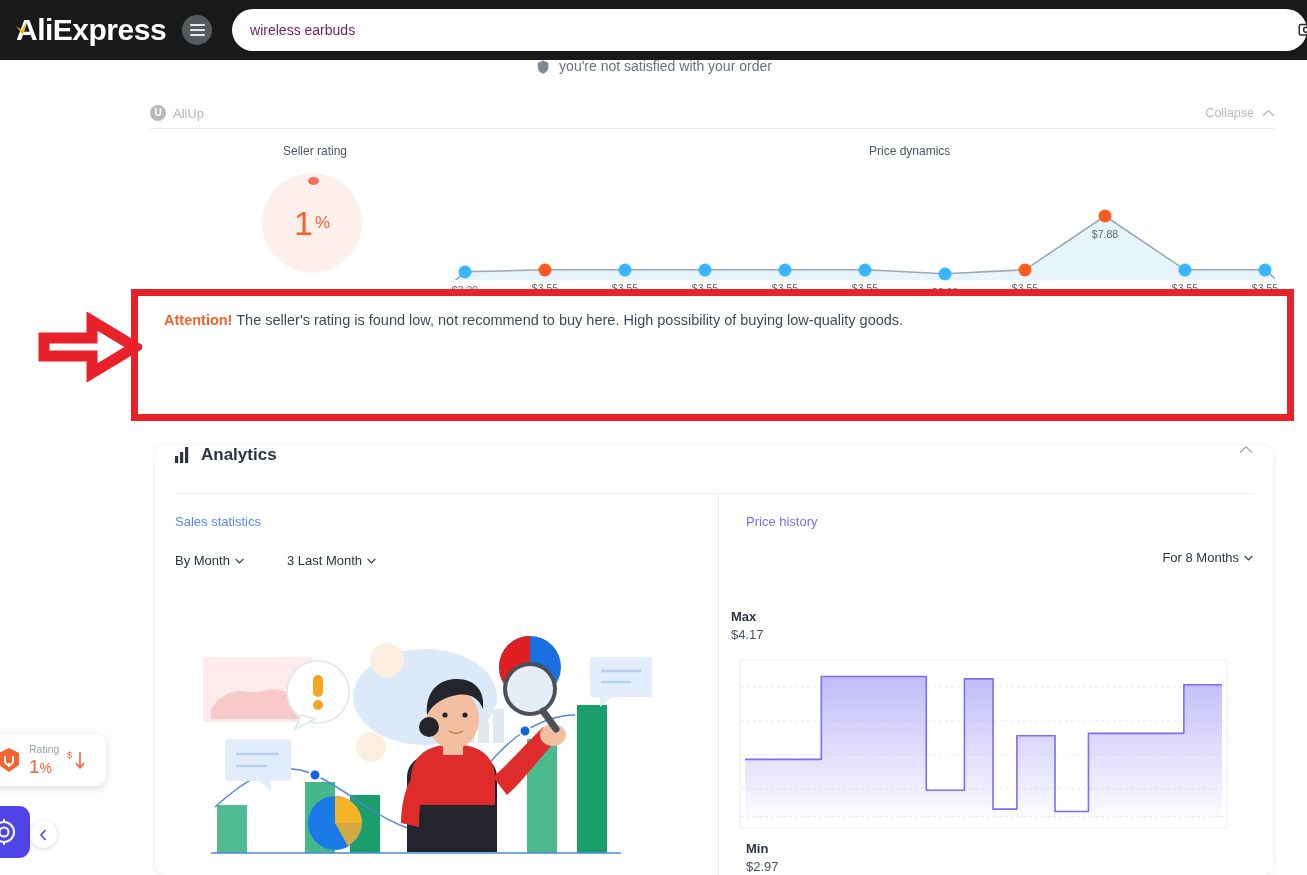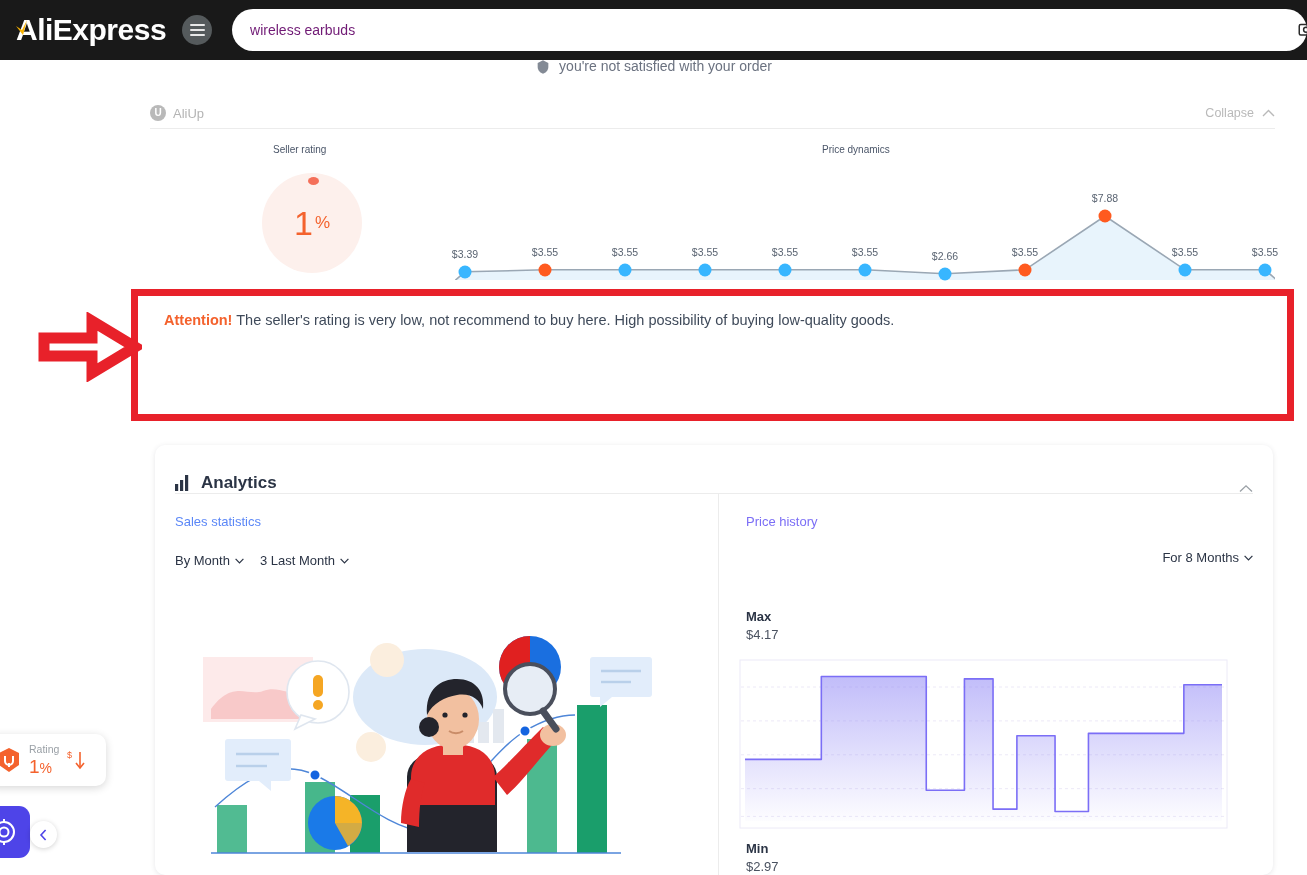--- a/index.html
+++ b/index.html
@@ -57,45 +57,46 @@
     display:flex; align-items:center; justify-content:center;
     color:#fff; font-size:10px; font-weight:bold; line-height:1;
   }
   .aliup-name { font-size:13px; color:#b4b4b4; }
   .collapse-link { display:flex; align-items:center; gap:8px; font-size:12.5px; color:#b9b9b9; }
   .chev-up { width:13px; height:8px; }
   .aliup-divider { position:absolute; left:150px; top:128px; width:1125px; height:1px; background:#ececec; }
 
   
   .panel-title {
-    position:absolute; font-size:10px; color:#4a5568;
+    position:absolute; font-size:12px; color:#4a5568;
     font-family:"Liberation Sans", sans-serif;
+    margin-left:10px;
   }
   #sellerRatingTitle { left:273px; top:144px; }
-  #priceDynTitle { left:822px; top:144px; }
+  #priceDynTitle { left:859px; top:144px; }
 
   .rating-circle {
     position:absolute; left:262px; top:173px; width:100px; height:100px;
     border-radius:50%; background:#fdf0ec;
     display:flex; align-items:center; justify-content:center;
   }
   .rating-dot {
     position:absolute; left:308px; top:177px; width:11px; height:8px;
     border-radius:50%; background:#f4705a;
   }
   .rating-val { font-size:34px; color:#f4622d; font-weight:400; line-height:1; }
   .rating-pct { font-size:17px; color:#f4622d; margin-left:2px; }
 
   
   .pricedyn {
     position:absolute; left:455px; top:170px; width:820px; height:110px;
   }
   .pd-label {
     position:absolute; font-size:10.5px; color:#5a6472; transform:translateX(-50%);
-    white-space:nowrap; font-family:"Liberation Sans", sans-serif;
+    white-space:nowrap; font-family:"Liberation Sans", sans-serif;margin-top:36px;
   }
   .pd-dot {
     position:absolute; width:13px; height:13px; border-radius:50%;
     transform:translate(-50%,-50%);
   }
 
   
   .warn-outer {
     position:absolute; left:131px; top:289px; width:1163px; height:132px;
     border:7px solid #e8212a; background:#fff;
@@ -110,51 +111,51 @@
   
   .arrow-anno { position:absolute; left:38px; top:312px; width:104px; height:70px; }
 
   
   .analytics {
     position:absolute; left:155px; top:445px; width:1118px; height:430px;
     background:#fff; border-radius:10px;
     box-shadow:0 1px 5px rgba(60,64,80,.13);
   }
   .an-head {
-    height:48px; display:flex; align-items:flex-end; padding:0 20px 0 20px;
+    height:48px; display:flex; align-items:flex-start; padding:0 20px 0 20px;
     justify-content:space-between;
   }
   .an-title-wrap { display:flex; align-items:center; gap:9px; }
   .an-title { font-size:17px; font-weight:bold; color:#2b3445; }
   .an-divider { height:1px; background:#ececec; margin:0 20px; }
   .an-body { display:flex; height:381px; }
   .an-left { width:563px; padding:18px 20px 0 20px; position:relative; }
   .an-right { flex:1; padding:18px 20px 0 27px; border-left:1px solid #ececec; position:relative; }
 
   .sec-link { font-size:13px; color:#5b87f7; display:inline-block; }
   .sec-link.purple { color:#7b6ef6;text-align:center; }
 
-  .dd-row { margin-top:23px; display:flex; gap:16px;align-items:flex-end; }
+  .dd-row { margin-top:23px; display:flex; gap:43px;align-items:flex-end; }
   .dd { display:flex; align-items:center; gap:5px; font-size:13px; color:#2b3445; }
   .dd-chev { width:9px; height:6px; }
   .dd-right {
     position:absolute; right:20px; top:56px; display:flex; align-items:center; gap:5px;
     font-size:13px; color:#2b3445;
   }
 
   .illus { position:absolute; left:20px; top:133px; width:523px; height:230px; }
   .illus-caption {
     position:absolute; left:0; top:378px; width:563px; text-align:center;
     font-size:13px; color:#2b3445;
   }
   .illus-caption b { font-weight:bold; }
 
   .mm-label { font-size:13px; font-weight:bold; color:#2b3445; }
   .mm-val { font-size:13px; color:#4a5260; margin-top:3px; }
-  #maxBlock { position:absolute; left:27px; top:115px; }
+  #maxBlock { position:absolute; left:12px; top:115px; }
   #minBlock { position:absolute; left:27px; top:347px; }
 
   .ph-chart { position:absolute; left:20px; top:165px; width:489px; height:170px; }
 
   
   .float-rating {
     position:absolute; left:-14px; top:734px; width:120px; height:52px;
     background:#fff; border-radius:10px; box-shadow:0 2px 9px rgba(0,0,0,.16);
     display:flex; align-items:center; gap:7px; padding-left:10px;
   }
@@ -258,21 +259,21 @@
         <div class="pd-dot" style="left: 730px; top: 99.821px; background: rgb(56, 182, 255);"></div>
         <div class="pd-label" style="left: 730px; top: 75.821px;">$3.55</div>
         <div class="pd-dot" style="left: 810px; top: 99.821px; background: rgb(56, 182, 255);"></div>
         <div class="pd-label" style="left: 810px; top: 75.821px;">$3.55</div>
       </div>
   </div>
 
   <div class="warn-outer">
     <div class="warn-inner">
       <div class="warn-head">
-        <b>Attention!</b><span> The seller's rating is very low, not recommend to buy here. High possibility of buying low-quality goods.</span>
+        <b>Attention!</b><span> The seller's rating is found low, not recommend to buy here. High possibility of buying low-quality goods.</span>
       </div>
       <div class="warn-grid" id="warnGrid"></div>
     </div>
   </div>
 
   <svg class="arrow-anno" viewBox="0 0 104 70">
     <path d="M6 26 H54 V9 L97 35 L54 61 V44 H6 Z" fill="#ffffff" stroke="#e8212a" stroke-width="11" stroke-linejoin="miter"></path>
   </svg>
 
   <div class="analytics">

